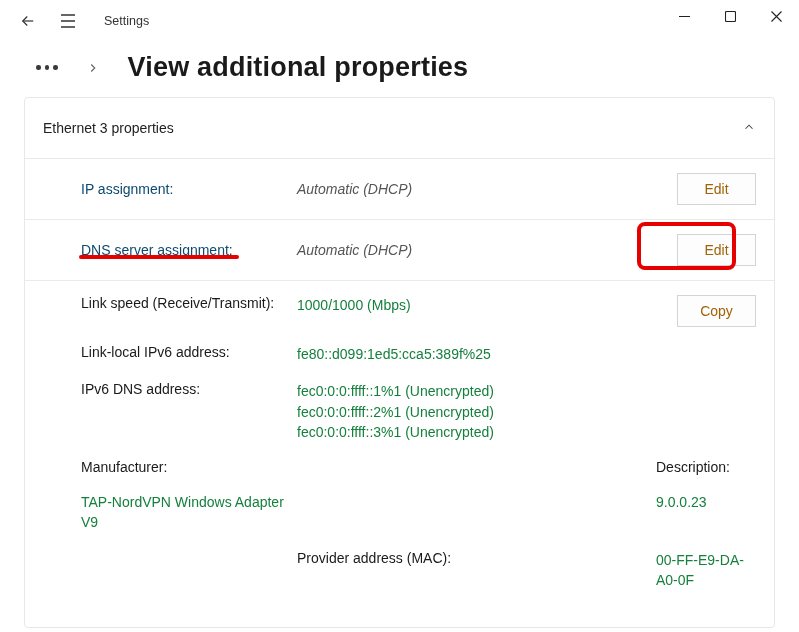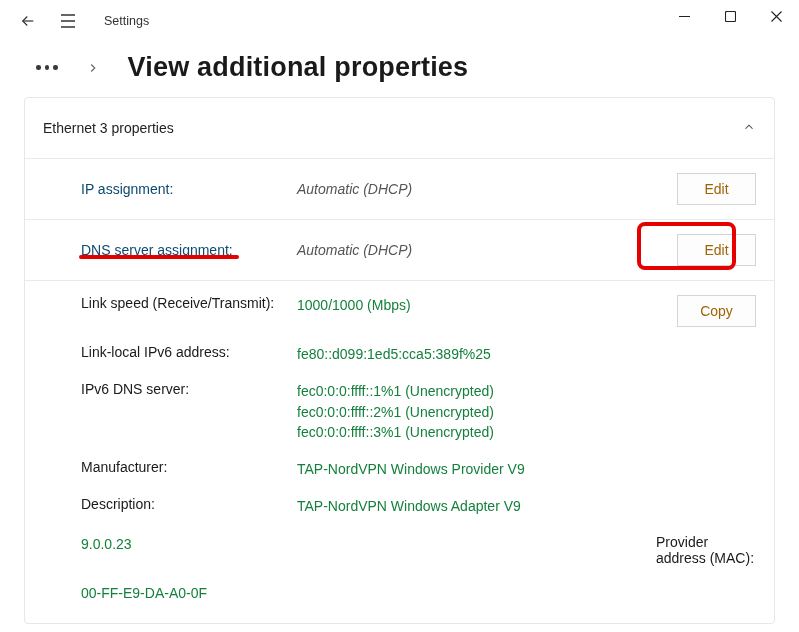--- a/index.html
+++ b/index.html
@@ -233,28 +233,27 @@
       <span class="d-label">Link speed (Receive/Transmit):</span>
       <span class="d-value">1000/1000 (Mbps)</span>
       <div class="d-btn-cell">
         <div class="pill-btn">Copy</div>
       </div>
 
       <span class="d-label">Link-local IPv6 address:</span>
       <span class="d-value">fe80::d099:1ed5:cca5:389f%25</span>
       <span></span>
 
-      <span class="d-label">IPv6 DNS server:</span>
+      <span class="d-label">IPv6 DNS address:</span>
       <span class="d-value" style="white-space:pre-line">fec0:0:0:ffff::1%1 (Unencrypted)
 fec0:0:0:ffff::2%1 (Unencrypted)
 fec0:0:0:ffff::3%1 (Unencrypted)</span>
       <span></span>
 
       <span class="d-label">Manufacturer:</span>
-      <span class="d-value">TAP-NordVPN Windows Provider V9</span>
       <span></span>
 
       <span class="d-label">Description:</span>
       <span class="d-value">TAP-NordVPN Windows Adapter V9</span>
       <span></span>
 
       <span class="d-value">9.0.0.23</span>
       <span></span>
 
       <span class="d-label">Provider address (MAC):</span>

